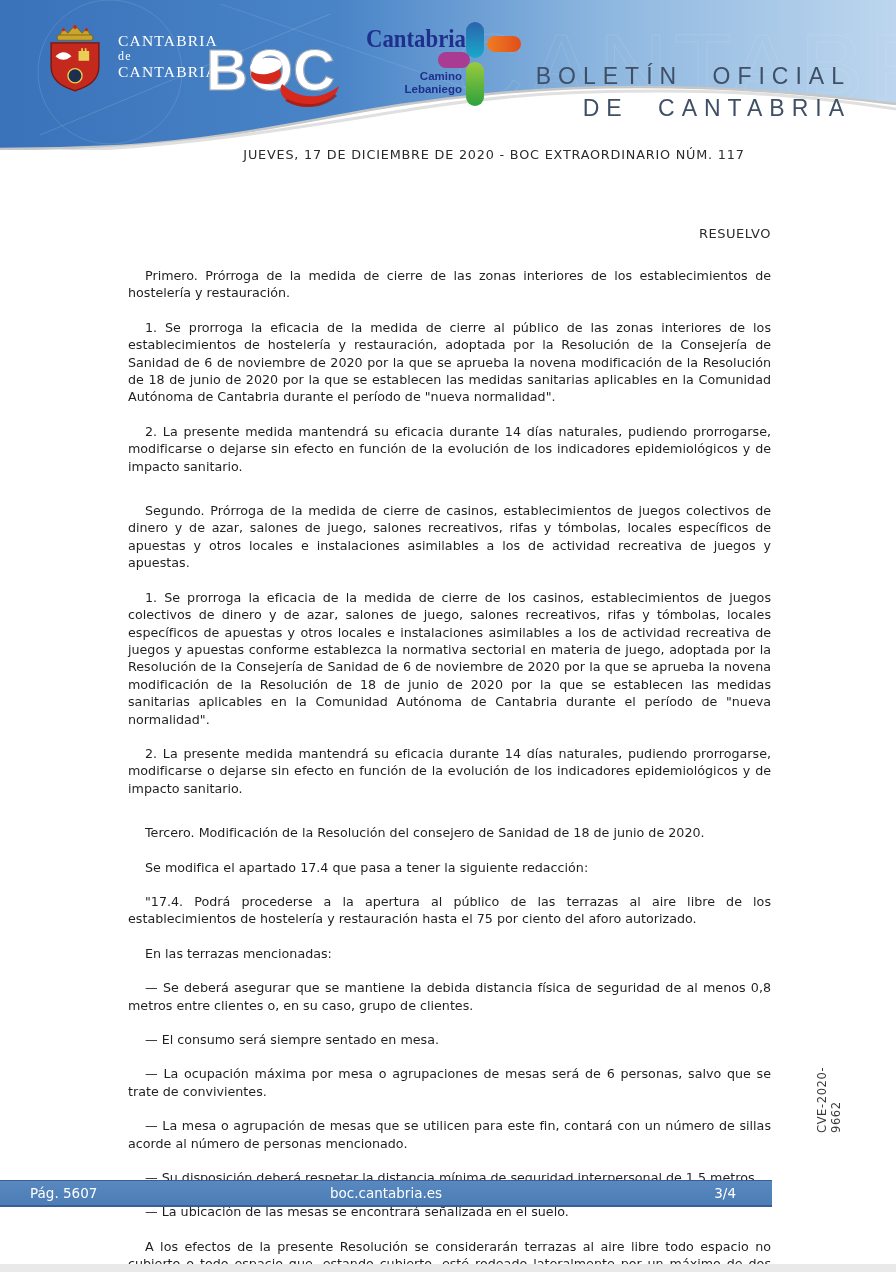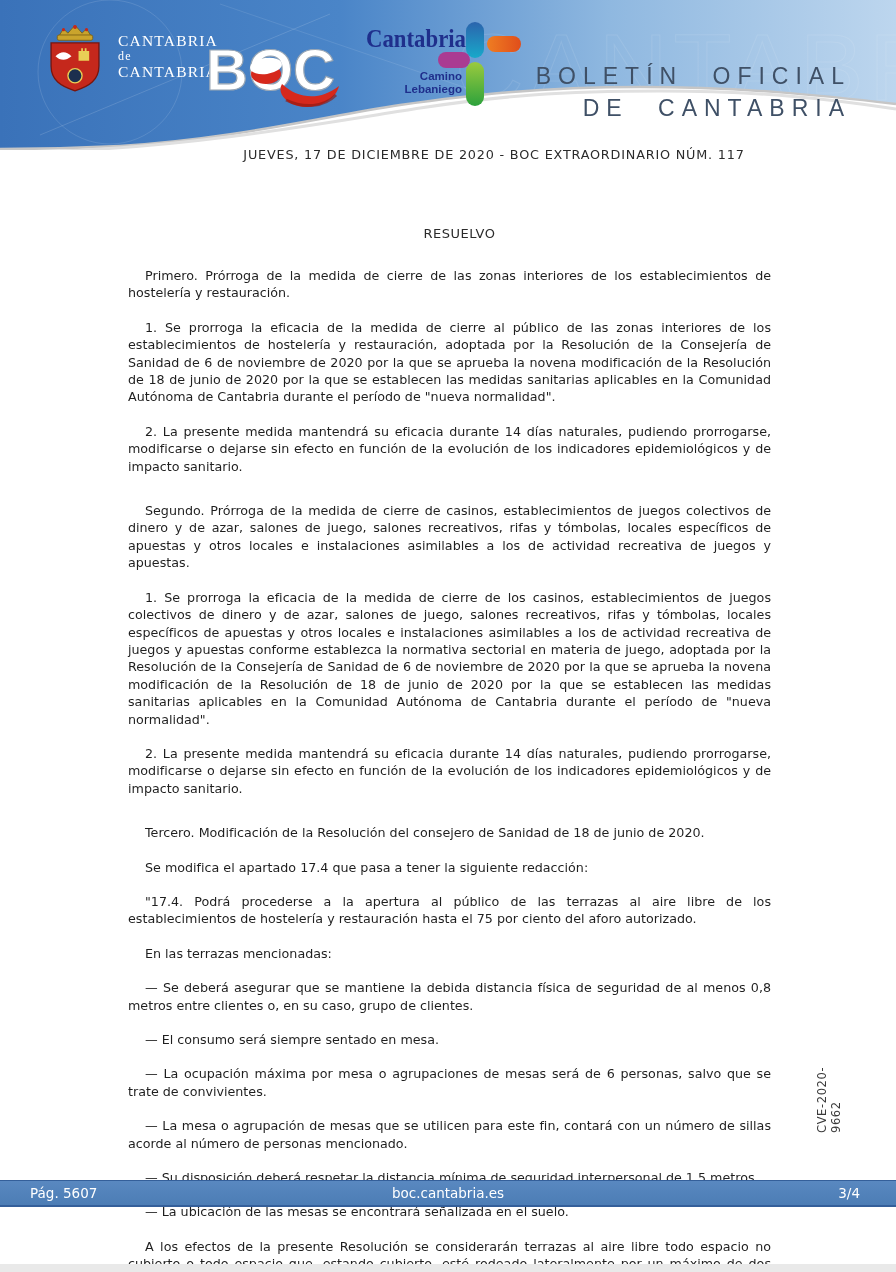--- a/index.html
+++ b/index.html
@@ -41,40 +41,40 @@
   .masthead div{margin-right:-7px;}
   
   .dateline{
     position:absolute;top:147px;left:4px;width:896px;
     padding-left:84px;text-align:center;
     font-size:12.8px;letter-spacing:0.8px;color:#2b2b2b;
   }
   
   .doc{position:absolute;left:128px;top:226px;width:643px;}
   .doc-heading{
-    text-align:center;margin-left:20px;margin-bottom:26px;
+    text-align:right;margin-left:20px;margin-bottom:26px;
     font-size:13px;letter-spacing:0.5px;color:#2b2b2b;
   }
   .para{
     font-size:12.7px;line-height:17.4px;text-align:justify;
     text-indent:17px;color:#1f1f1f;margin-top:17px;
     hyphens:auto;-webkit-hyphens:auto;
   }
   .para:first-child{margin-top:0;}
   .para.big-gap{margin-top:27px;}
   
   .cve{
     position:absolute;left:818px;top:1043px;width:22px;height:90px;
     display:flex;align-items:center;justify-content:center;
     writing-mode:vertical-rl;transform:rotate(180deg);
     font-size:11.5px;letter-spacing:0.6px;color:var(--cve_text);
   }
   
   .footer-bar{
-    position:absolute;left:0;top:1180px;width:896px;height:27px;
+    position:absolute;left:0;top:1180px;width:772px;height:27px;
     background:linear-gradient(#5988c0,var(--footer_blue));
     border-top:1px solid var(--footer_border);
     border-bottom:2px solid var(--footer_border);
     color:#ffffff;font-size:13.5px;
   }
   .footer-left{position:absolute;left:30px;top:4px;}
   .footer-center{position:absolute;left:0;right:0;top:4px;text-align:center;}
   .footer-right{position:absolute;right:36px;top:4px;}
   .bottom-strip{
     position:absolute;left:0;top:1264px;width:896px;height:8px;

